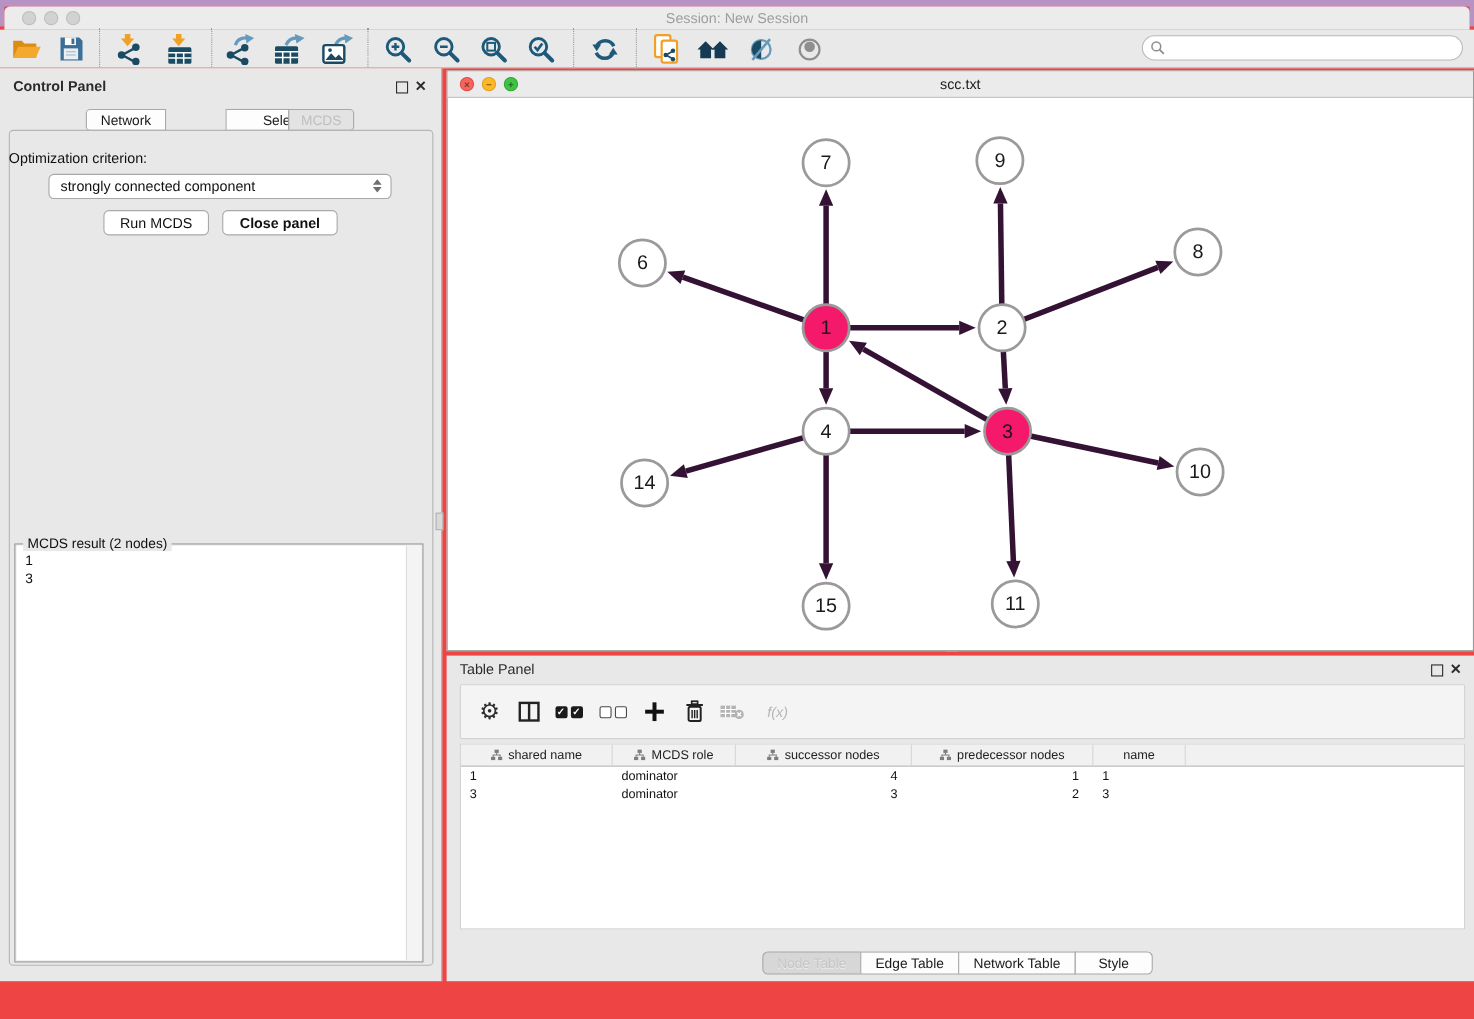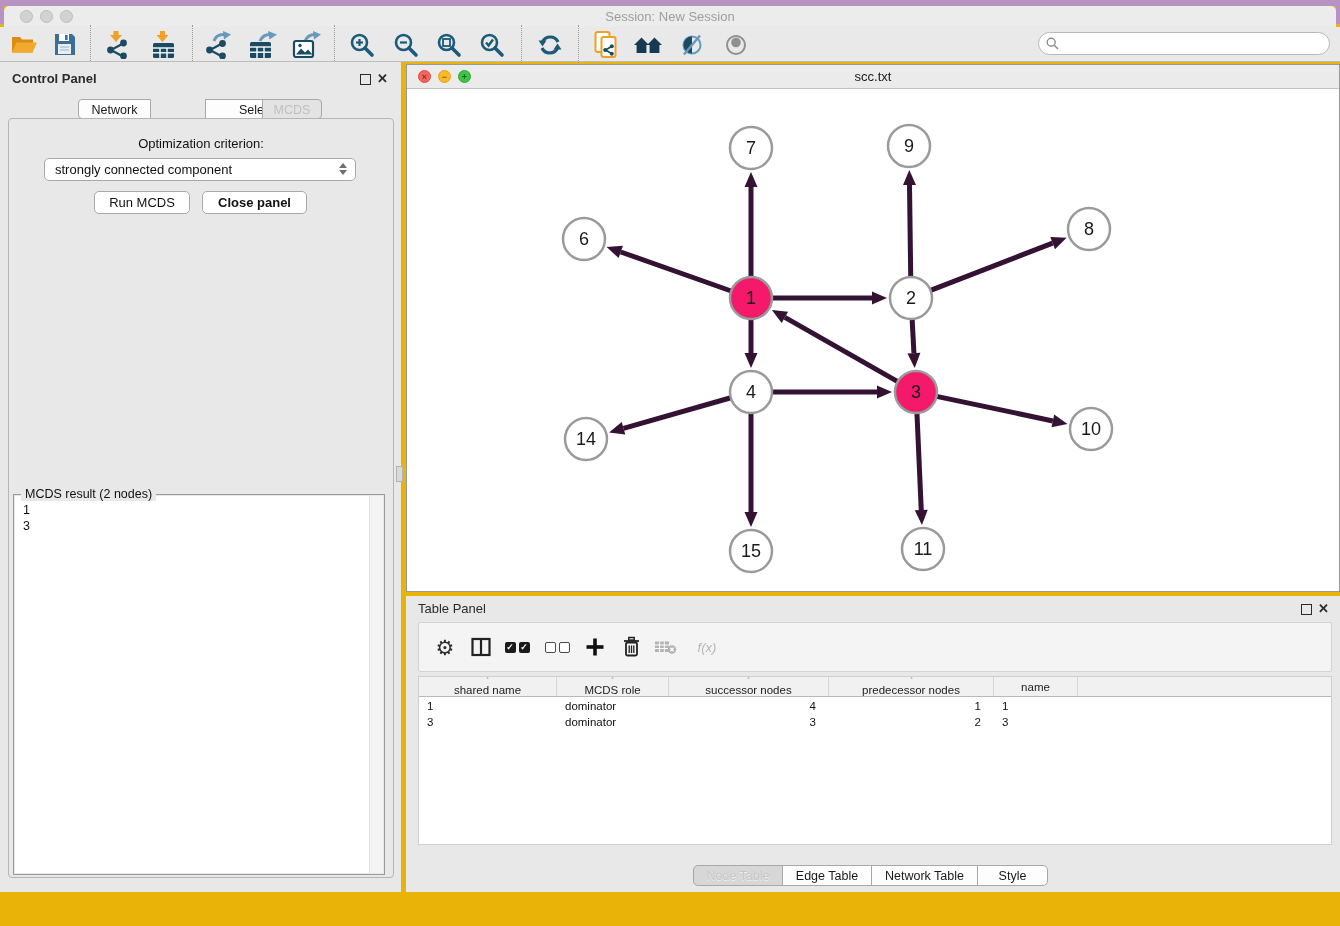--- a/index.html
+++ b/index.html
@@ -1,17 +1,17 @@
 <!DOCTYPE html>
 <html><head>
 <meta charset="utf-8">
 <style>
   html,body{margin:0;padding:0;}
   body{font-family:"Liberation Sans",sans-serif;background:#b793c3;}
-  .screen{position:relative;width:1340px;height:926px;overflow:hidden;background:#eab308;}
+  .screen{position:relative;width:1340px;height:926px;overflow:hidden;background:#ef4444;}
   button{border:none;background:transparent;padding:0;margin:0;font:inherit;cursor:default;}
 
   
   .purple{position:absolute;left:0;top:0;width:1340px;height:6px;background:#b793c3;}
   .purple-sliver{position:absolute;top:0;width:4px;height:24px;background:#b793c3;}
   .titlebar{position:absolute;left:4px;top:6px;width:1332px;height:21px;background:#ececec;border-radius:5px 5px 0 0;}
   .tl-gray{position:absolute;top:4px;width:13px;height:13px;border-radius:50%;background:#d2d2d2;border:1px solid #bdbdbd;box-sizing:border-box;}
   .app-title{position:absolute;left:0;right:0;top:3px;text-align:center;font-size:13px;color:#9e9e9e;}
 
   
@@ -25,21 +25,21 @@
   
   .cpanel{position:absolute;left:0;top:62px;width:402px;height:830px;background:#e8e8e8;border-right:1px solid #adadad;box-sizing:border-box;}
   .panel-title{position:absolute;font-size:13px;color:#2b2b2b;}
   .float-btn{position:absolute;width:11px;height:11px;border:1.5px solid #2b2b2b;box-sizing:border-box;}
   .close-btn{position:absolute;font-size:13px;font-weight:bold;color:#2b2b2b;line-height:13px;}
   .tab{position:absolute;top:37px;height:20px;line-height:20px;text-align:center;font-size:12.5px;background:#fdfdfd;border:1px solid #a8a8a8;box-sizing:border-box;color:#1a1a1a;}
   .tab.first{border-radius:4px 0 0 4px;}
   .tab.last{border-radius:0 4px 4px 0;}
   .tab.selected{background:#e3e3e3;color:#bfbfbf;}
   .cbox{position:absolute;left:8px;top:56px;width:386px;height:760px;border:1px solid #b5b5b5;border-radius:4px;background:#e8e8e8;box-sizing:border-box;}
-  .opt-label{position:absolute;left:8px;top:74px;width:386px;text-align:center;font-size:13px;color:#111;}
+  .opt-label{position:absolute;left:8px;top:74px;width:386px;text-align:left;font-size:13px;color:#111;}
   .dropdown{position:absolute;left:44px;top:96px;width:312px;height:23px;background:#fff;border:1px solid #a9a9a9;border-radius:5px;box-sizing:border-box;font-size:13px;line-height:21px;padding-left:10px;color:#111;}
   .stepper{position:absolute;right:8px;top:4px;display:flex;flex-direction:column;gap:2px;}
   .stepper .up{width:0;height:0;border-left:4px solid transparent;border-right:4px solid transparent;border-bottom:5px solid #6f6f6f;}
   .stepper .dn{width:0;height:0;border-left:4px solid transparent;border-right:4px solid transparent;border-top:5px solid #6f6f6f;}
   .pbtn{position:absolute;top:129px;height:23px;background:#fff;border:1px solid #a9a9a9;border-radius:5px;font-size:13px;color:#111;text-align:center;line-height:21px;box-sizing:border-box;}
   .fieldset{position:absolute;left:13px;top:432px;width:372px;height:381px;border:1px solid #9a9a9a;box-sizing:border-box;}
   .fieldset .legend{position:absolute;left:7px;top:-8px;background:#e8e8e8;padding:0 4px;font-size:12.5px;color:#111;}
   .fieldset .inner{position:absolute;left:1px;right:1px;top:1px;bottom:1px;background:#fff;}
   .fieldset .scrolltrack{position:absolute;right:0;top:0;bottom:0;width:13px;background:#f4f4f4;border-left:1px solid #ddd;}
   .result-line{font-size:12.5px;color:#111;line-height:16px;padding-left:8px;}
@@ -61,21 +61,21 @@
   .tpanel{position:absolute;left:406px;top:596px;width:934px;height:296px;background:#e8e8e8;}
   .ttoolbar{position:absolute;left:12px;top:26px;width:914px;height:50px;background:#f4f4f4;border:1px solid #d2d2d2;border-radius:2px;box-sizing:border-box;}
   .ticon{position:absolute;top:0;height:48px;display:flex;align-items:center;justify-content:center;width:32px;}
   .gear{font-size:21px;color:#2e2e2e;line-height:21px;}
   .chkpair{display:flex;gap:3px;}
   .chk{width:11px;height:11px;background:#1a1a1a;border-radius:2px;color:#fff;font-size:9px;line-height:11px;text-align:center;font-weight:bold;}
   .unchk{width:11px;height:11px;border:1.5px solid #4a4a4a;border-radius:2px;box-sizing:border-box;background:#fff;}
   .fx{font-family:Liberation Sans, sans-serif;font-style:italic;font-size:13px;color:#b5b5b5;}
   .ttable{position:absolute;left:12px;top:80px;width:914px;height:169px;background:#fff;border:1px solid #cfcfcf;box-sizing:border-box;}
   .thead{position:absolute;left:0;top:0;right:0;height:19px;border-bottom:1px solid #b9b9b9;background:#f1f1f1;display:flex;}
-  .th{height:19px;border-right:1px solid #d6d6d6;box-sizing:border-box;display:flex;align-items:center;justify-content:center;gap:5px;font-size:11.5px;color:#222;flex-direction:column;}
+  .th{height:19px;border-right:1px solid #d6d6d6;box-sizing:border-box;display:flex;align-items:center;justify-content:center;gap:5px;font-size:11.5px;color:#222;}
   .trow{position:absolute;left:0;right:0;height:16px;display:flex;}
   .td{height:16px;box-sizing:border-box;font-size:11.5px;color:#111;line-height:16px;padding-left:8px;}
   .td.right{text-align:right;padding-right:13px;padding-left:0;}
   .btab{position:absolute;top:269px;height:21px;line-height:21px;text-align:center;font-size:12.5px;background:#fdfdfd;border:1px solid #a8a8a8;box-sizing:border-box;color:#1a1a1a;}
   .btab.first{border-radius:5px 0 0 5px;}
   .btab.last{border-radius:0 5px 5px 0;}
   .btab.selected{background:#d7d7d7;color:#c6c6c6;text-shadow:0 1px 0 #eee;}
 
   
   .statusbar{position:absolute;left:0;top:892px;width:1340px;height:34px;background:#e7e7e7;border-top:1px solid #b3b3b3;box-sizing:border-box;}

